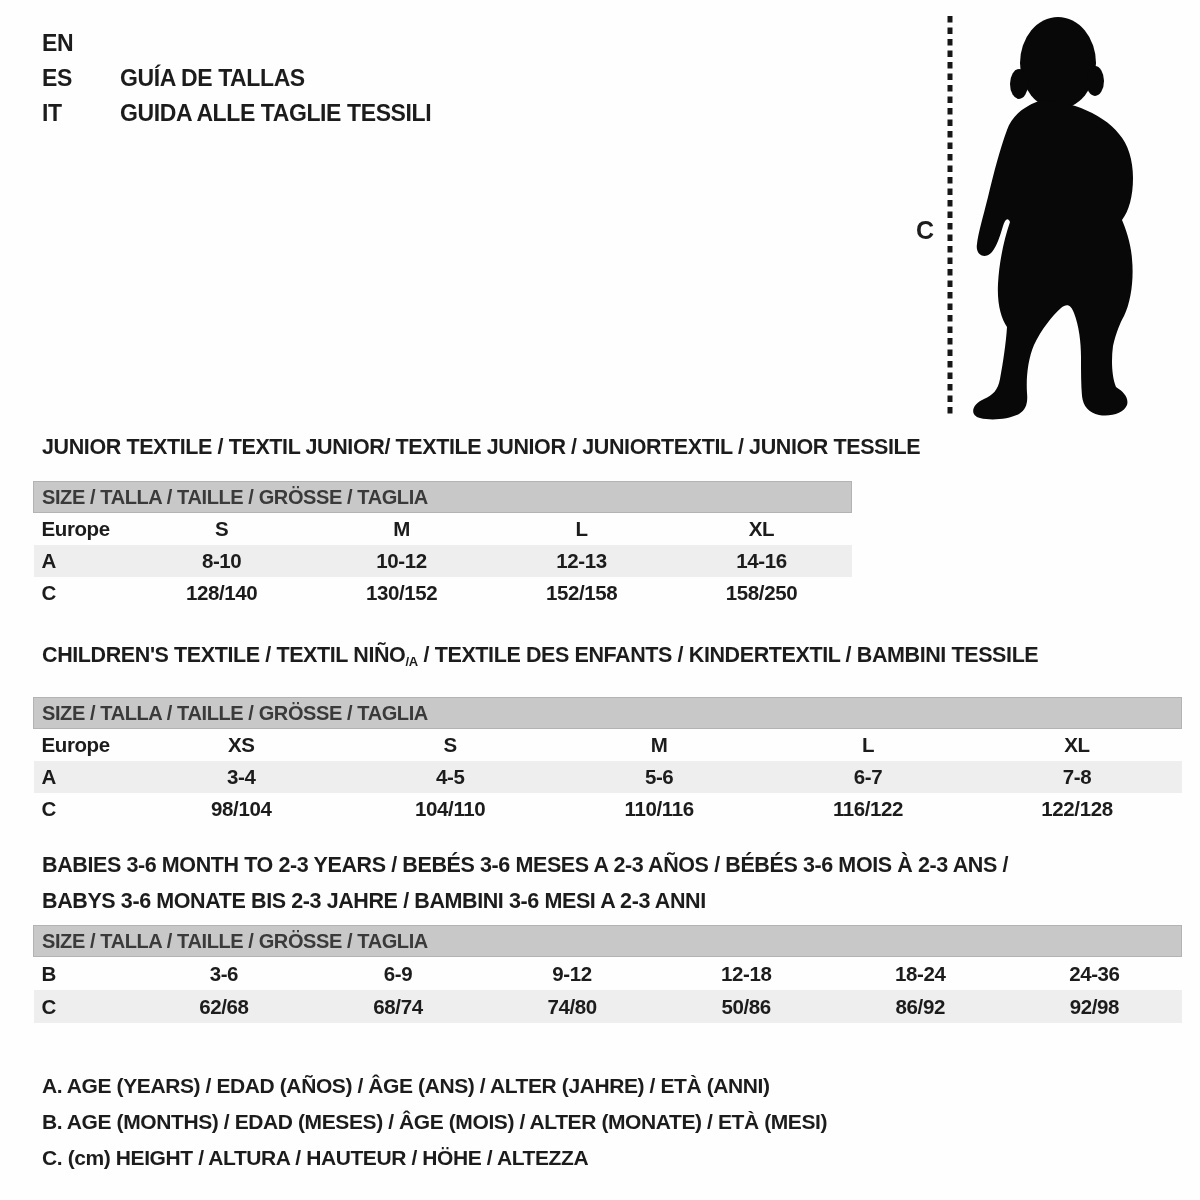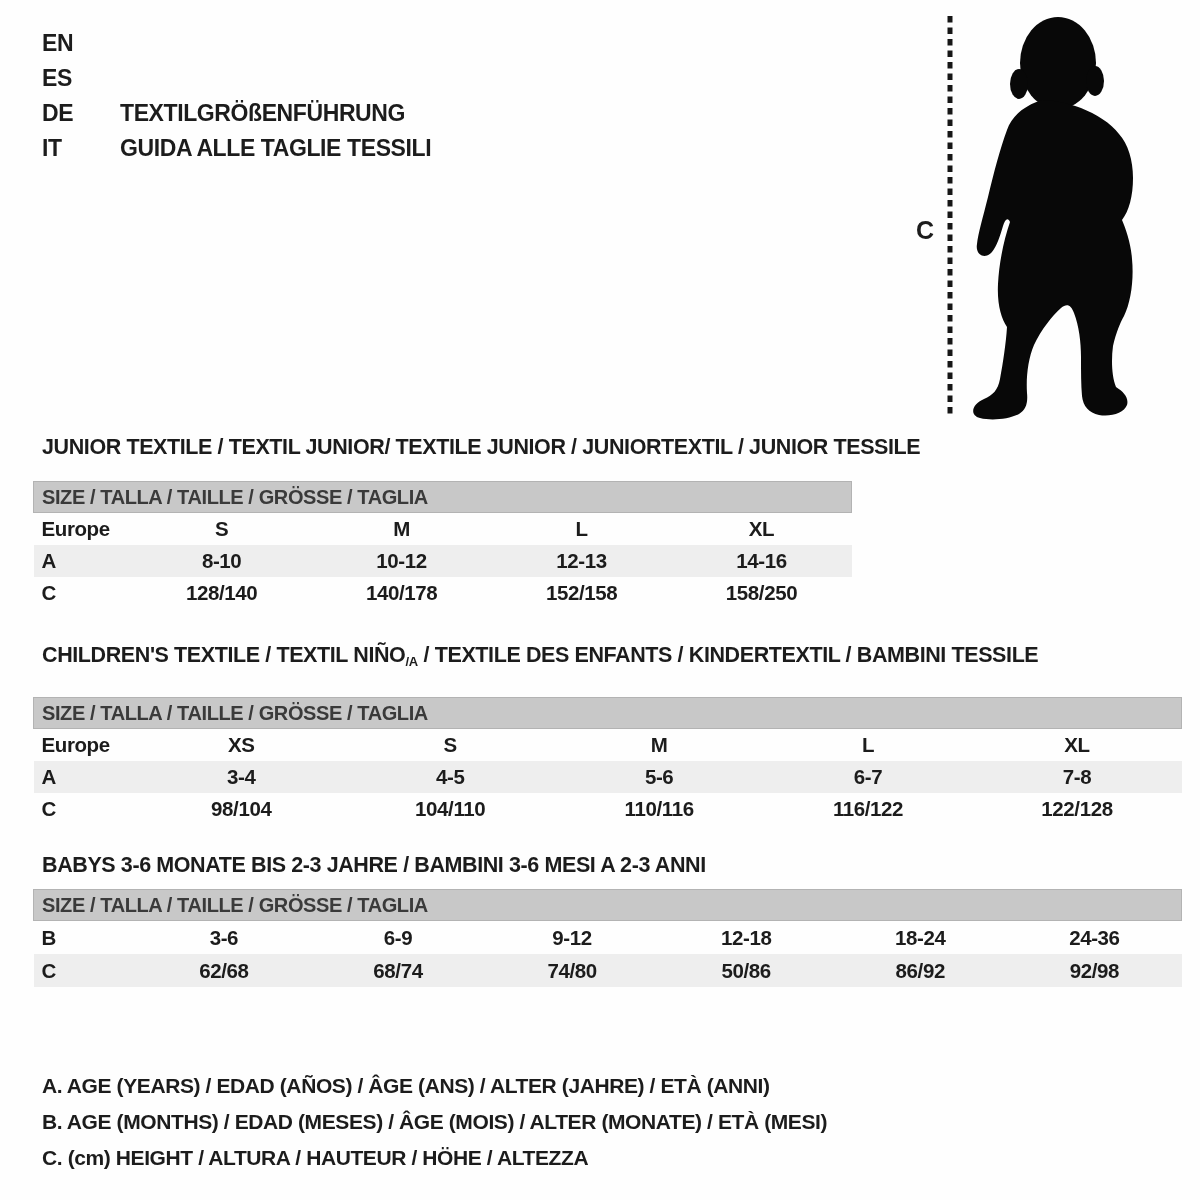--- a/index.html
+++ b/index.html
@@ -45,24 +45,21 @@
 <body>
 
 <div class="canvas">
 
   <div class="langs">
     <div class="lang-row">
       <span class="lang-code">EN</span>
     </div>
     <div class="lang-row">
       <span class="lang-code">ES</span>
-    </div>
-    <div class="lang-row">
-      <span class="lang-code">DE</span>
-      <span class="lang-label">TEXTILGRÖßENFÜHRUNG</span>
+      <span class="lang-label">GUÍA DE TALLAS</span>
     </div>
     <div class="lang-row">
       <span class="lang-code">IT</span>
       <span class="lang-label">GUIDA ALLE TAGLIE TESSILI</span>
     </div>
   </div>
 
   <svg class="sil-svg" width="250" height="415" viewBox="0 0 250 415" aria-hidden="true">
     <line x1="55" y1="8" x2="55" y2="406" stroke="#161616" stroke-width="5" stroke-dasharray="6.5 5"></line>
     <g fill="var(--silhouette,#080808)">
@@ -129,21 +126,21 @@
         <tr class="shaded">
           <td class="lbl">A</td>
           <td>8-10</td>
           <td>10-12</td>
           <td>12-13</td>
           <td>14-16</td>
         </tr>
         <tr>
           <td class="lbl">C</td>
           <td>128/140</td>
-          <td>140/178</td>
+          <td>130/152</td>
           <td>152/158</td>
           <td>158/250</td>
         </tr>
       </tbody>
     </table>
   </section>
 
   <section class="sec sec-children">
     <h2 class="sec-title"><span>CHILDREN'S TEXTILE / TEXTIL NIÑO</span><span class="title-sub">/A</span><span> / TEXTILE DES ENFANTS / KINDERTEXTIL / BAMBINI TESSILE</span></h2>
     <table>
@@ -183,20 +180,21 @@
           <td>104/110</td>
           <td>110/116</td>
           <td>116/122</td>
           <td>122/128</td>
         </tr>
       </tbody>
     </table>
   </section>
 
   <section class="sec sec-babies">
+    <div class="babies-title-line">BABIES 3-6 MONTH TO 2-3 YEARS / BEBÉS 3-6 MESES A 2-3 AÑOS / BÉBÉS 3-6 MOIS À 2-3 ANS /</div>
     <div class="babies-title-line">BABYS 3-6 MONATE BIS 2-3 JAHRE / BAMBINI 3-6 MESI A 2-3 ANNI</div>
     <table>
       <colgroup>
           <col style="width:9%">
           <col style="width:15.16%">
           <col style="width:15.16%">
           <col style="width:15.16%">
           <col style="width:15.16%">
           <col style="width:15.16%">
           <col style="width:15.16%">

